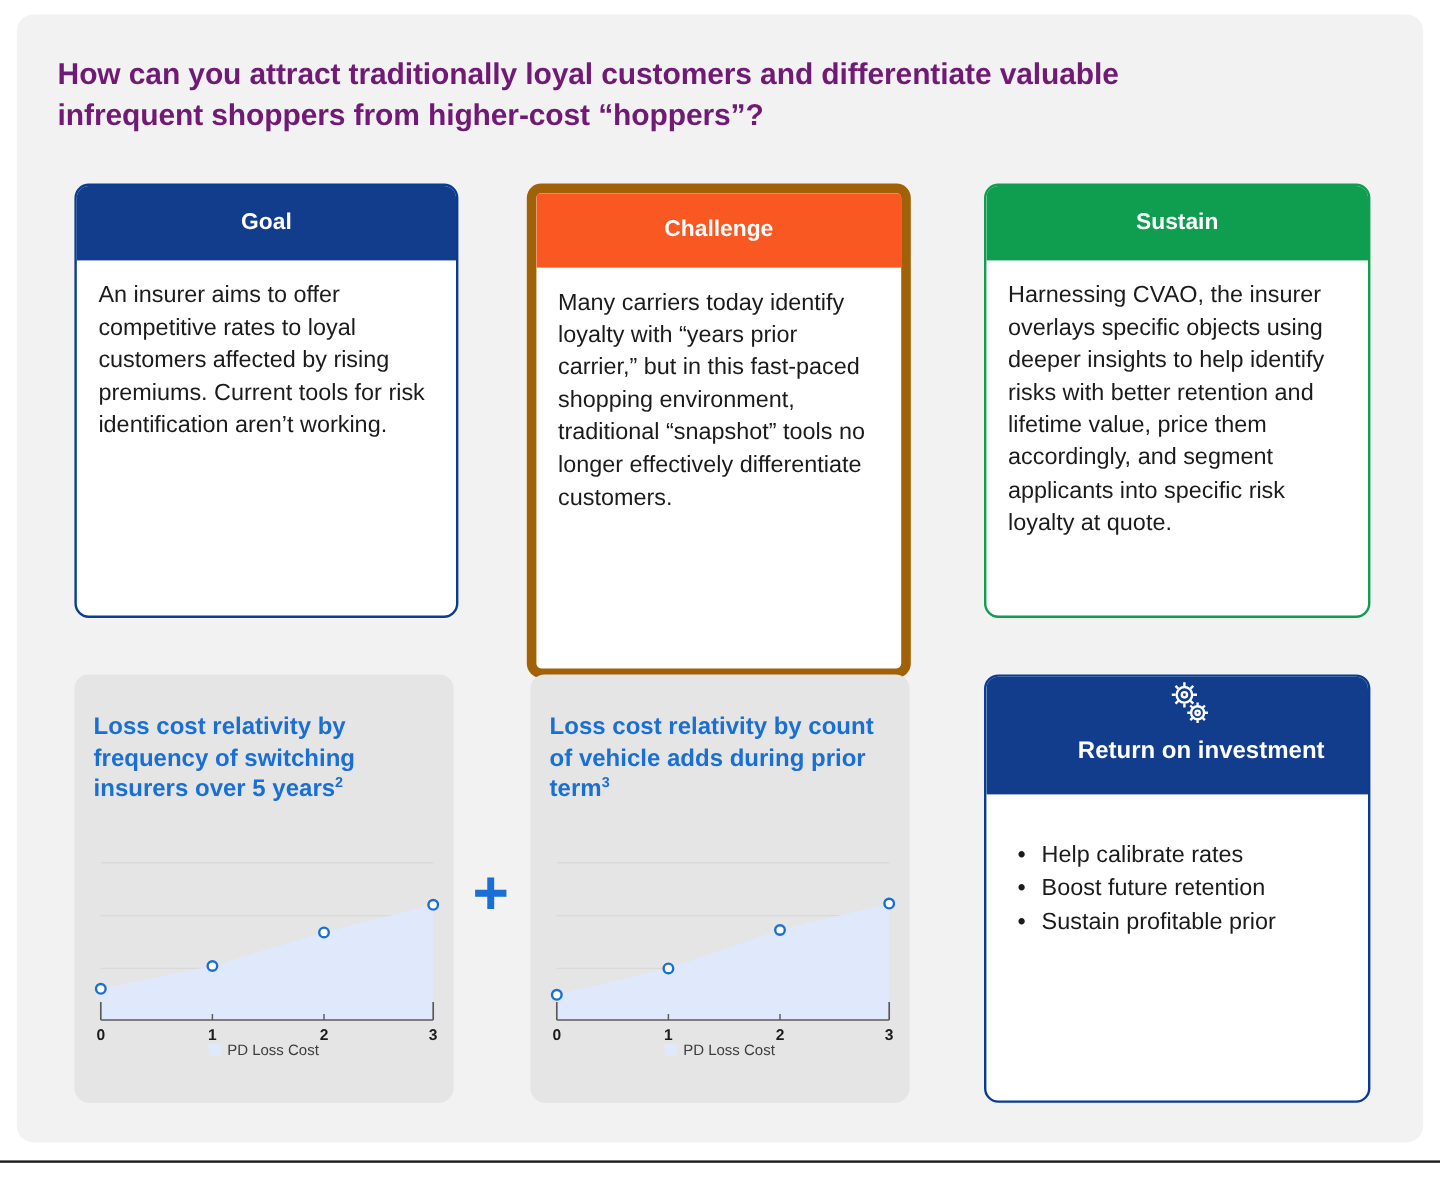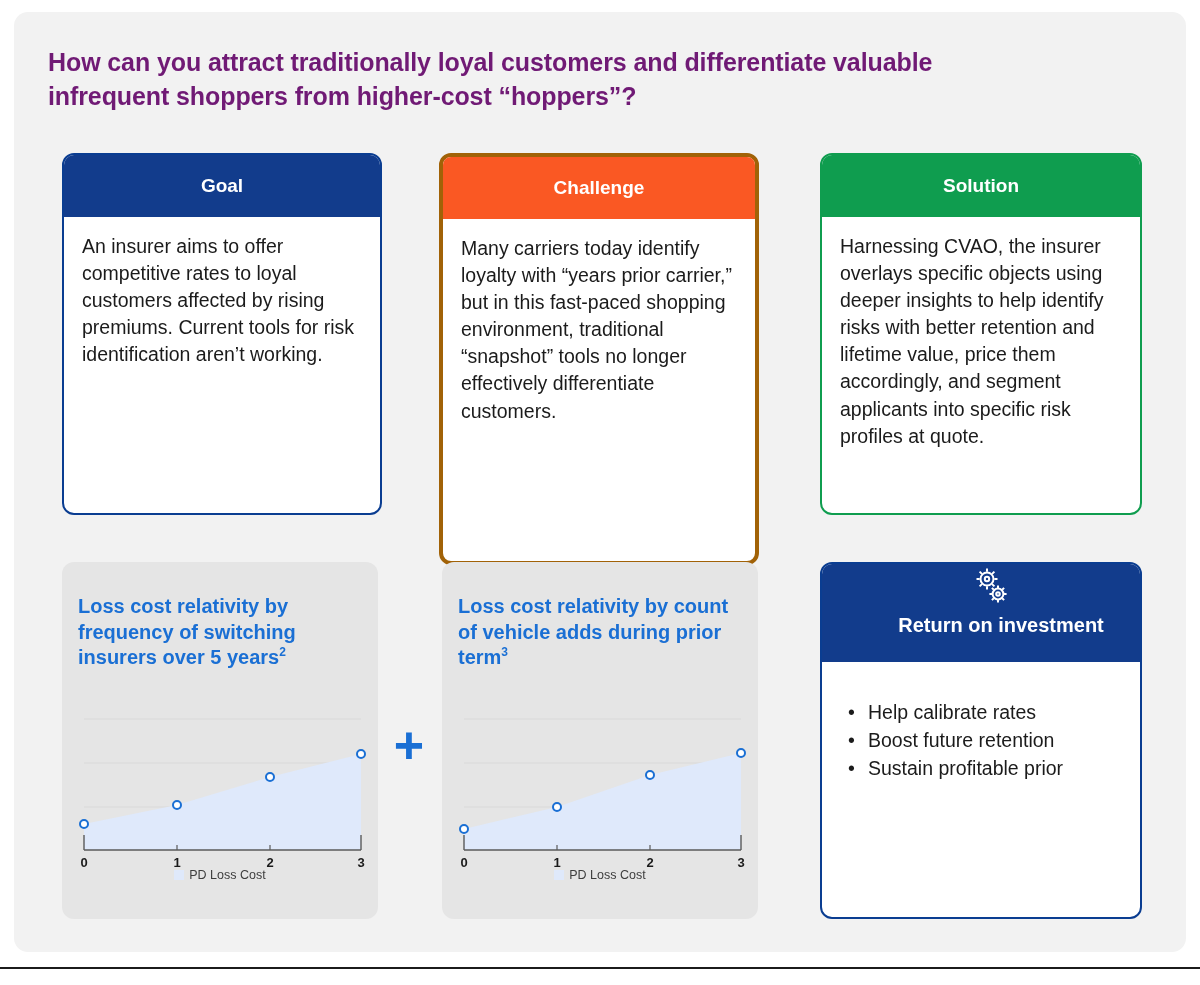--- a/index.html
+++ b/index.html
@@ -70,21 +70,21 @@
   }
 
   #card-goal {
     left: 62px; top: 153px; width: 320px; height: 362px;
     border: 2px solid #0a3d91;
   }
   #card-goal .card-header { background: #123c8c; }
 
   #card-challenge {
     left: 439px; top: 153px; width: 320px; height: 412px;
-    border: 4px solid #a16207;
+    border: 8px solid #a16207;
   }
   #card-challenge .card-header { background: #fa5823; }
 
   #card-solution {
     left: 820px; top: 153px; width: 322px; height: 362px;
     border: 2px solid #0f9d4f;
   }
   #card-solution .card-header { background: #0f9d4f; }
 
   
@@ -209,23 +209,23 @@
 
 <div class="card" id="card-challenge">
   <div class="card-header">
     <span>Challenge</span>
   </div>
   <div class="card-body">Many carriers today identify loyalty with “years prior carrier,” but in this fast-paced shopping environment, traditional “snapshot” tools no longer effectively differentiate customers.</div>
 </div>
 
 <div class="card" id="card-solution">
   <div class="card-header">
-    <span>Solution</span>
-  </div>
-  <div class="card-body">Harnessing CVAO, the insurer overlays specific objects using deeper insights to help identify risks with better retention and lifetime value, price them accordingly, and segment applicants into specific risk profiles at quote.</div>
+    <span>Sustain</span>
+  </div>
+  <div class="card-body">Harnessing CVAO, the insurer overlays specific objects using deeper insights to help identify risks with better retention and lifetime value, price them accordingly, and segment applicants into specific risk loyalty at quote.</div>
 </div>
 
 <div class="panel" id="panel-chart1">
   <div class="chart-title">
     <span>Loss cost relativity by frequency of switching insurers over 5 years</span><sup>2</sup>
   </div>
   <div class="chart-area">
     <svg width="290" height="160" viewBox="0 0 290 160">
       <line x1="8" y1="12" x2="285" y2="12" stroke="#d9d9d9" stroke-width="1.2"></line>
       <line x1="8" y1="56" x2="285" y2="56" stroke="#d9d9d9" stroke-width="1.2"></line>

